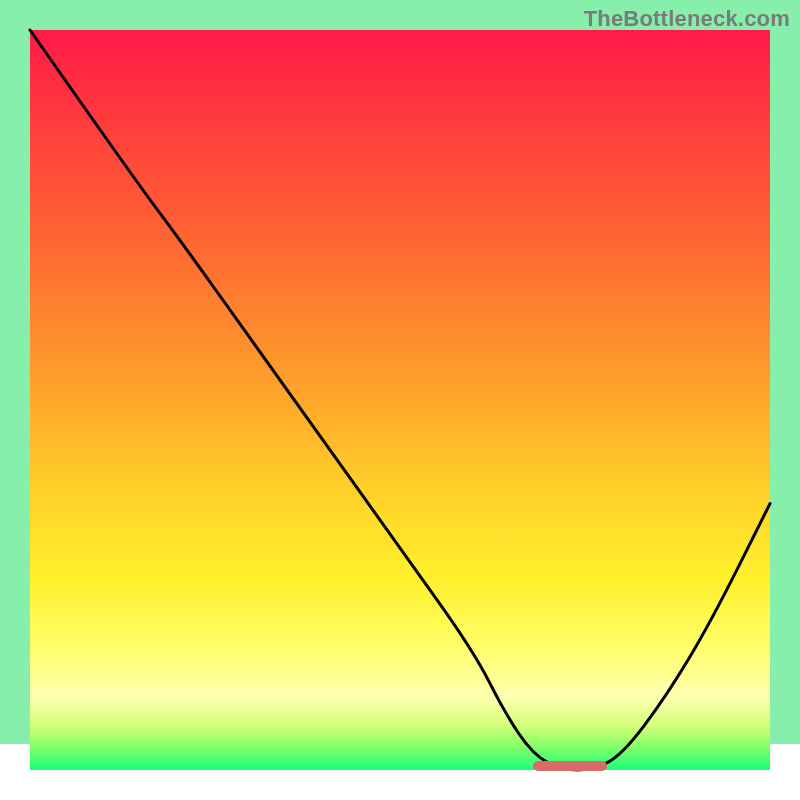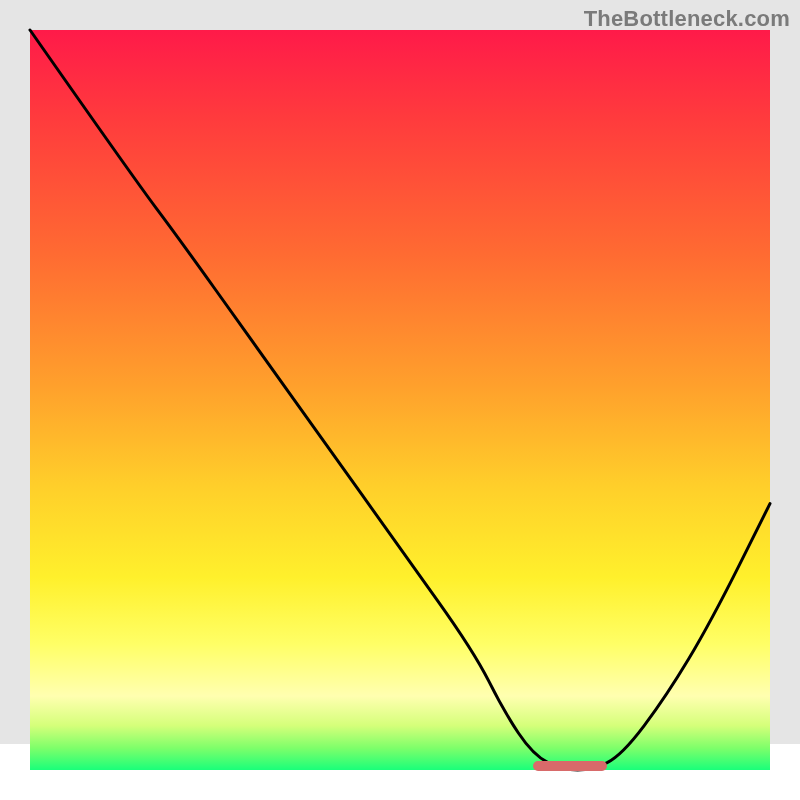--- a/index.html
+++ b/index.html
@@ -7,21 +7,21 @@
     padding: 0;
     width: 800px;
     height: 800px;
     overflow: hidden;
     background: #fff;
   }
   .frame {
     position: relative;
     width: 800px;
     height: 744px;
-    background: #e5e5e5;
+    background: #86efac;
   }
   .plot-area {
     position: absolute;
     left: 30px;
     top: 30px;
     width: 740px;
     height: 740px;
     background: linear-gradient(to bottom,
       #ff1a49 0%,
       #ff3b3d 12%,

